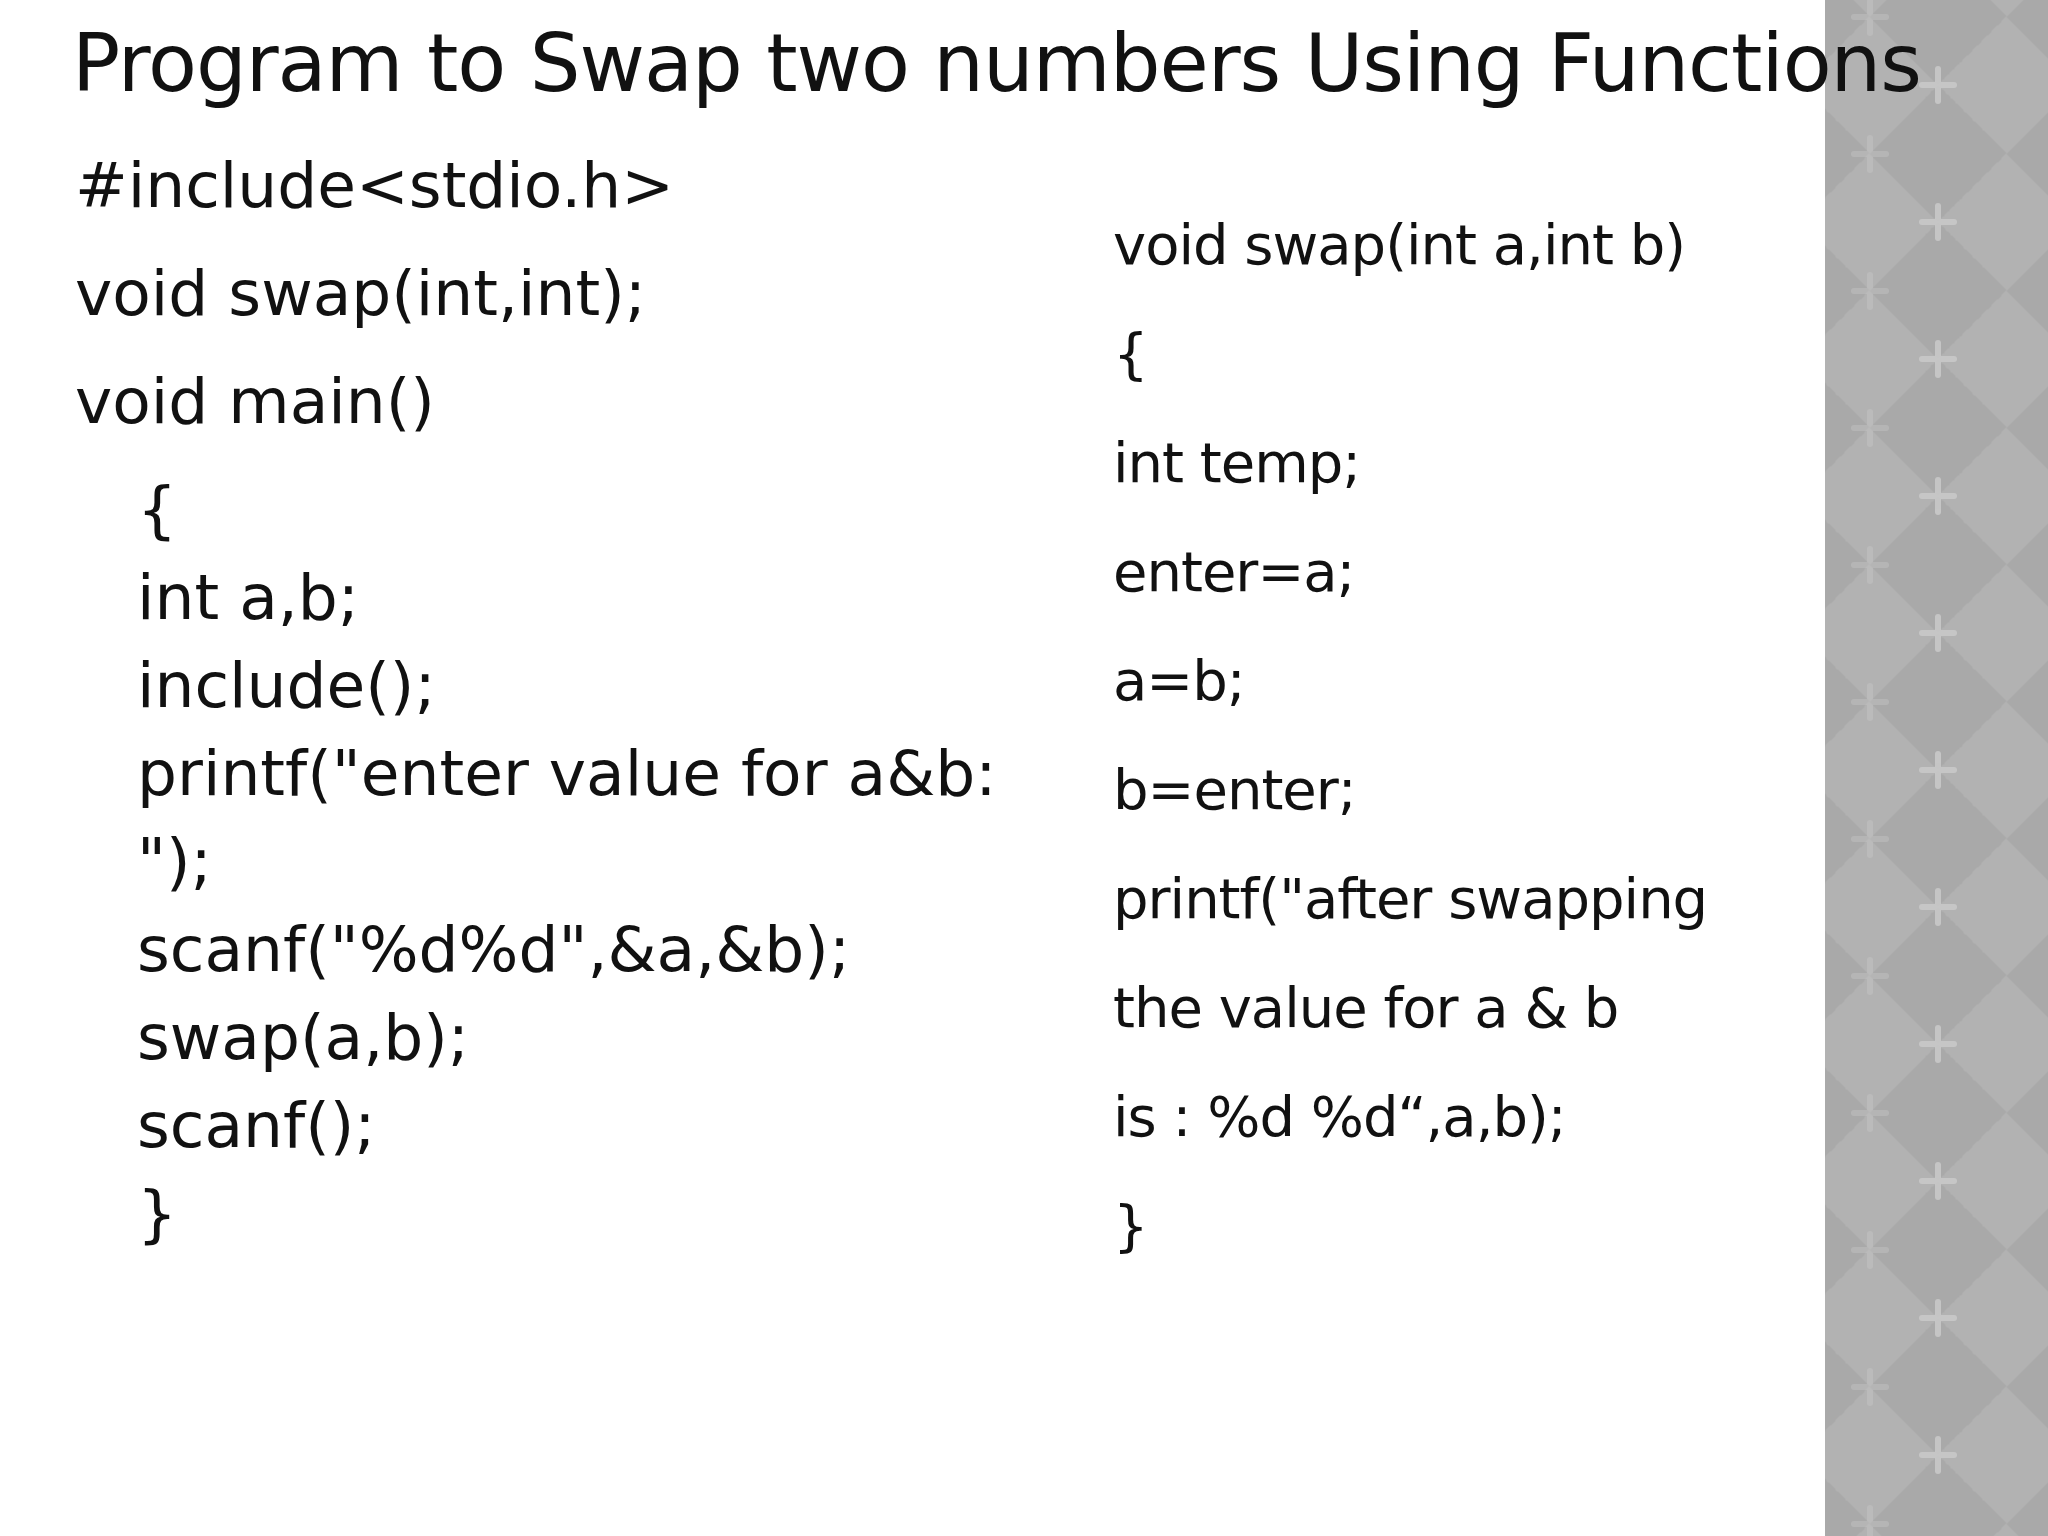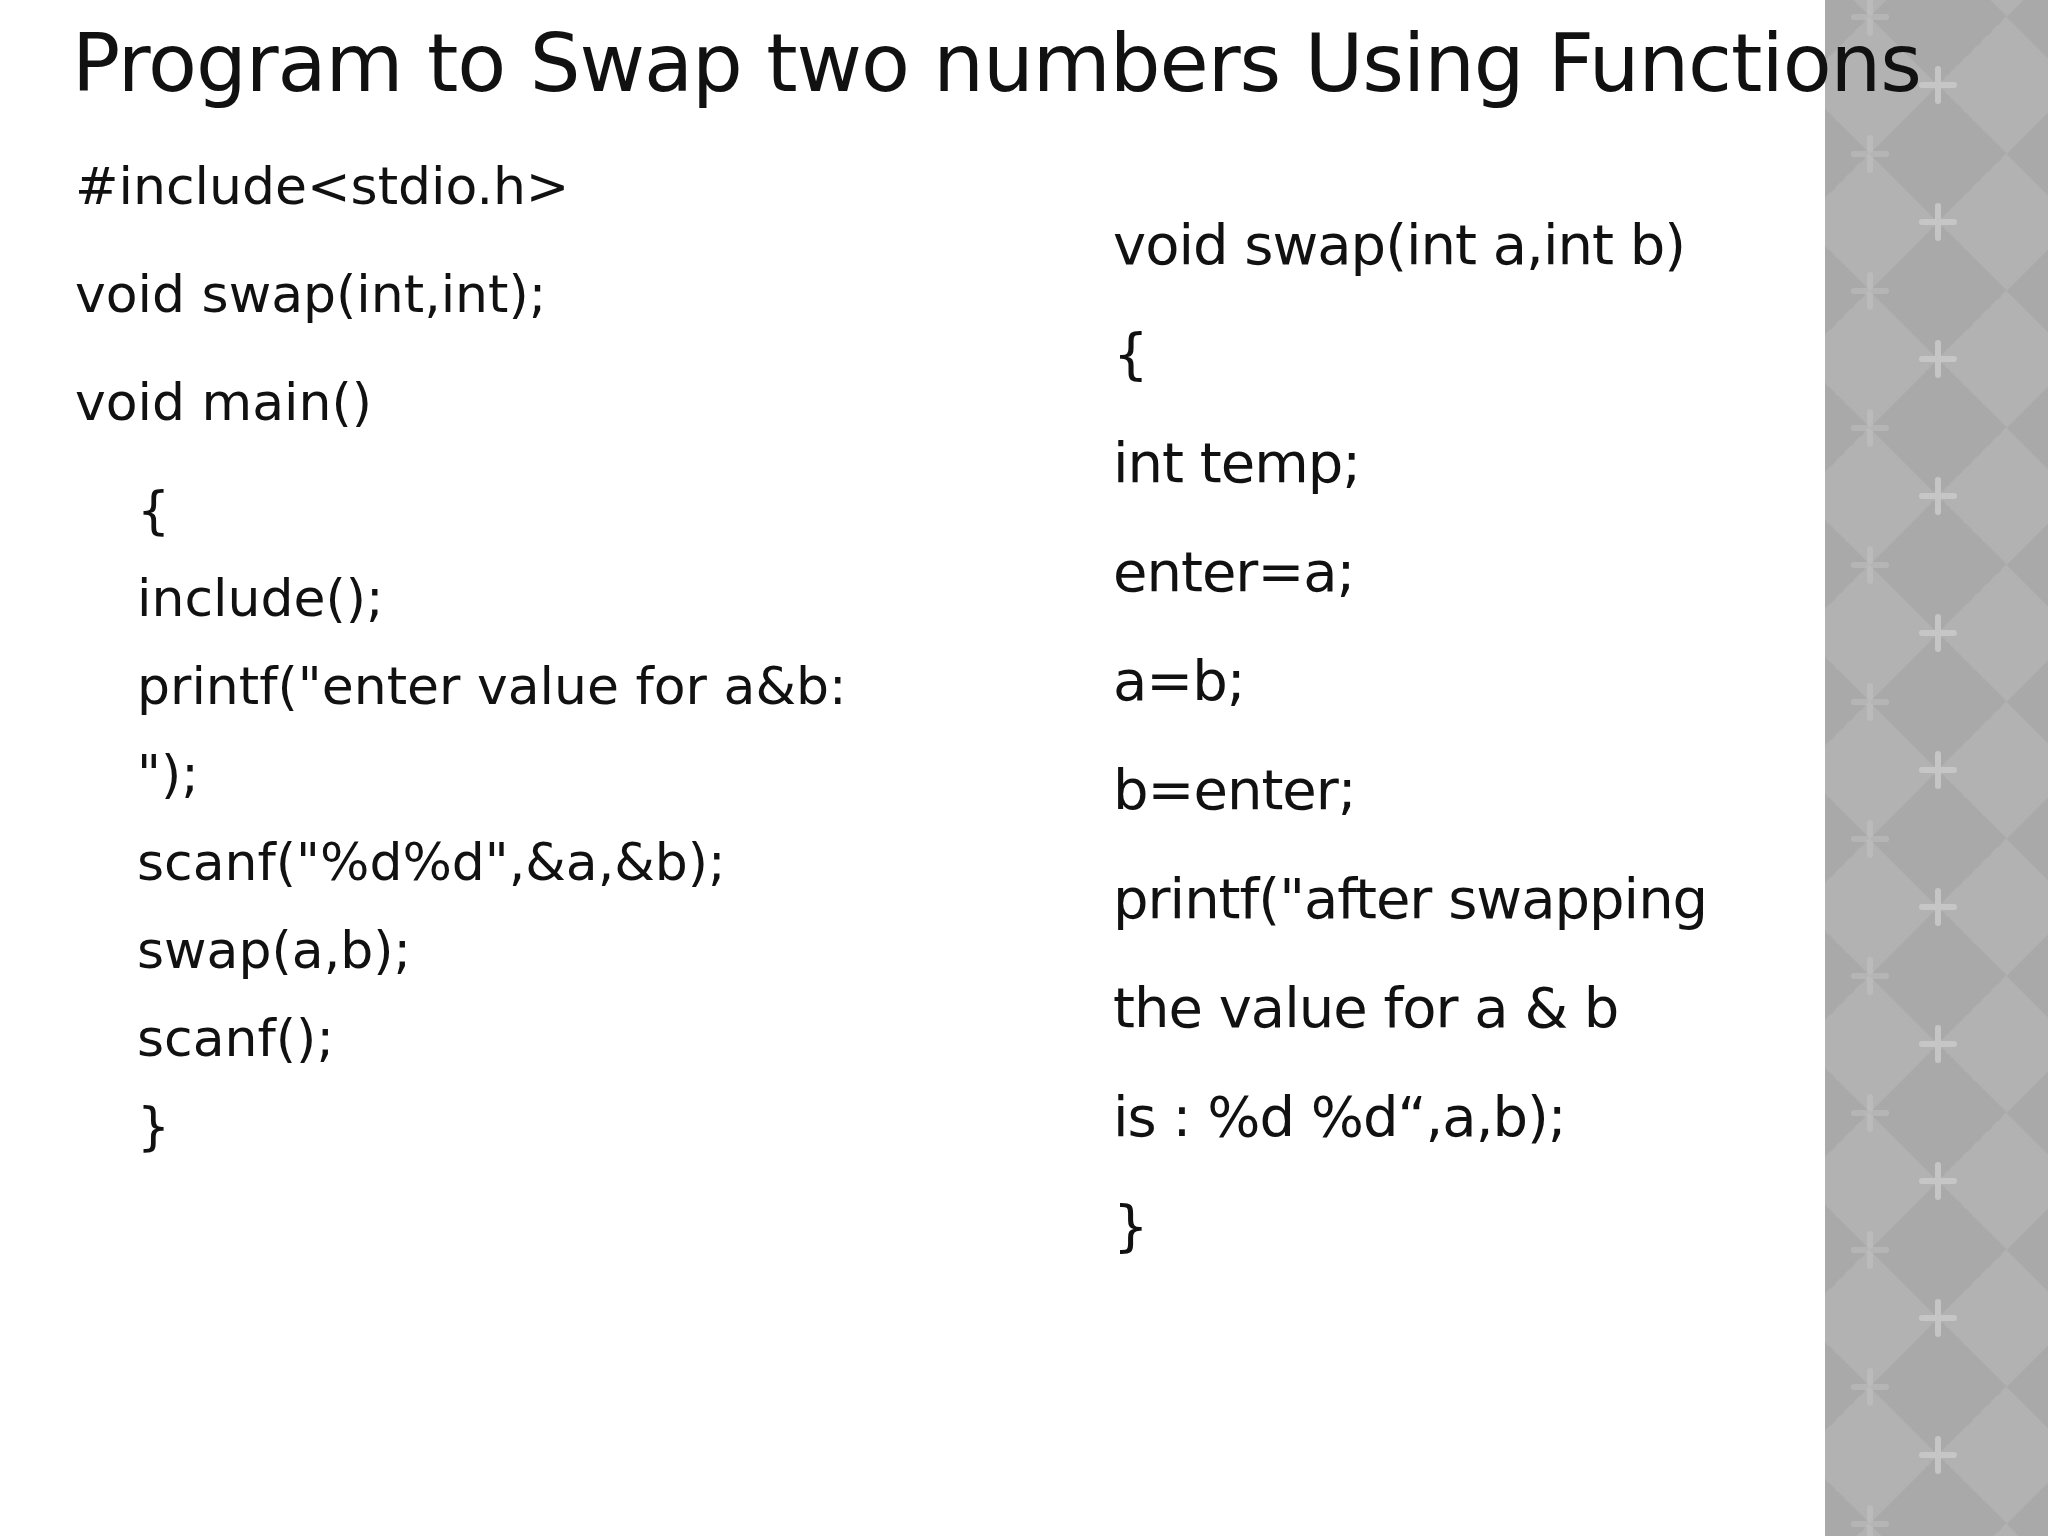--- a/index.html
+++ b/index.html
@@ -71,21 +71,21 @@
   .code {
     position: absolute;
     z-index: 2;
     white-space: nowrap;
   }
   .code .line { white-space: nowrap; }
 
   .code-left {
     left: 75px;
     top: 142px;
-    font-size: 52px;
+    font-size: 63px;
     line-height: 88px;
   }
   .code-left .hline {
     margin-bottom: 20px;
   }
   .code-left .body {
     margin-left: 62px;
   }
 
   .code-right {
@@ -128,20 +128,21 @@
     </div>
 
   <h1 class="title">Program to Swap two numbers Using Functions</h1>
 
   <div class="code code-left">
     <div class="hline line">#include&lt;stdio.h&gt;</div>
     <div class="hline line">void swap(int,int);</div>
     <div class="hline line">void main()</div>
     <div class="body">
       <div class="line">{</div>
+      <div class="line">int a,b;</div>
       <div class="line">include();</div>
       <div class="line">printf("enter value for a&amp;b:</div>
       <div class="line">");</div>
       <div class="line">scanf("%d%d",&amp;a,&amp;b);</div>
       <div class="line">swap(a,b);</div>
       <div class="line">scanf();</div>
       <div class="line">}</div>
     </div>
   </div>
 

